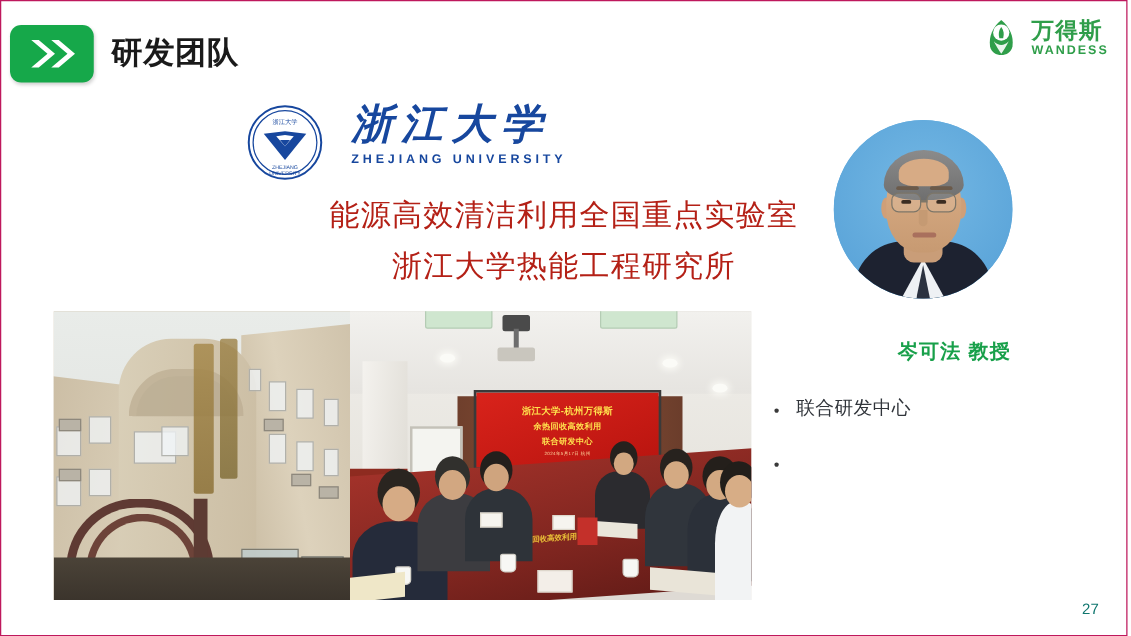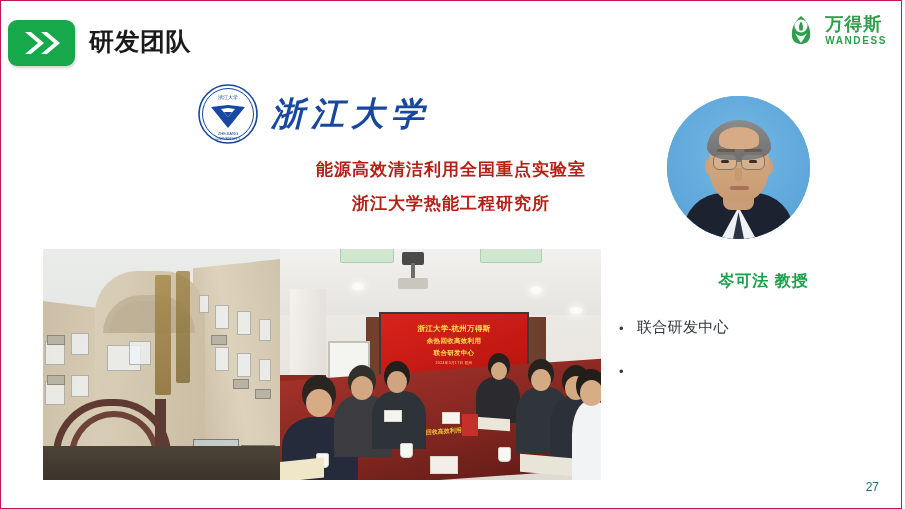--- a/index.html
+++ b/index.html
@@ -47,43 +47,43 @@
     letter-spacing:1px;
   }
   .brand-en {
     font-size:10px; font-weight:bold; color:#2f9e4a;
     letter-spacing:1.6px; margin-top:3px;
   }
 
   
   .zju {
     position:absolute; left:196px; top:82px;
-    display:flex; align-items:center; gap:12px;
+    display:flex; gap:22px;
   }
   .zju-seal { width:62px; height:62px; flex:none; }
   .zju-word { display:flex; flex-direction:column; }
   .zju-cn {
     font-family:"Liberation Serif", serif;
     font-size:33px; font-weight:bold; font-style:italic;
     color:#17479e; letter-spacing:7px; line-height:1.05;
     white-space:nowrap;
   }
   .zju-en {
     font-size:10px; font-weight:bold; color:#17479e;
     letter-spacing:3.1px; margin-top:4px; white-space:nowrap;
   }
 
   
   .lab-title {
     position:absolute; left:0; right:0; top:160px;
     text-align:center;
   }
   .lab-line {
-    color:#b42016; font-weight:bold;
-    font-size:17px; letter-spacing:1px;
+    color:#b42016; font-weight:normal;
+    font-size:24px; letter-spacing:1px;
     line-height:1.0; white-space:nowrap;
   }
   .lab-line + .lab-line { margin-top:17px; }
 
   
   .photos {
     position:absolute; left:42px; top:248px;
     width:558px; height:231px;
     display:flex;
   }
@@ -280,20 +280,21 @@
         <path d="M14 24 L31 22 L48 24 L31 45 Z" fill="#17479e"></path>
         <path d="M24 26 L31 25 L38 26 L31 34 Z" fill="#ffffff"></path>
         <path d="M31 34 L27 29 L35 29 Z" fill="#17479e"></path>
         <text x="31" y="16" font-size="5" fill="#17479e" text-anchor="middle" font-family="Liberation Serif, serif">浙江大学</text>
         <text x="31" y="52" font-size="4.2" fill="#17479e" text-anchor="middle" font-family="Liberation Sans, sans-serif">ZHEJIANG</text>
         <text x="31" y="57" font-size="4.2" fill="#17479e" text-anchor="middle" font-family="Liberation Sans, sans-serif">UNIVERSITY</text>
       </svg>
     </span>
     <span class="zju-word">
       <span class="zju-cn">浙江大学</span>
+      <span class="zju-en">ZHEJIANG UNIVERSITY</span>
     </span>
   </div>
 
   <div class="lab-title">
     <div class="lab-line">能源高效清洁利用全国重点实验室</div>
     <div class="lab-line">浙江大学热能工程研究所</div>
   </div>
 
   <div class="photos">
 

